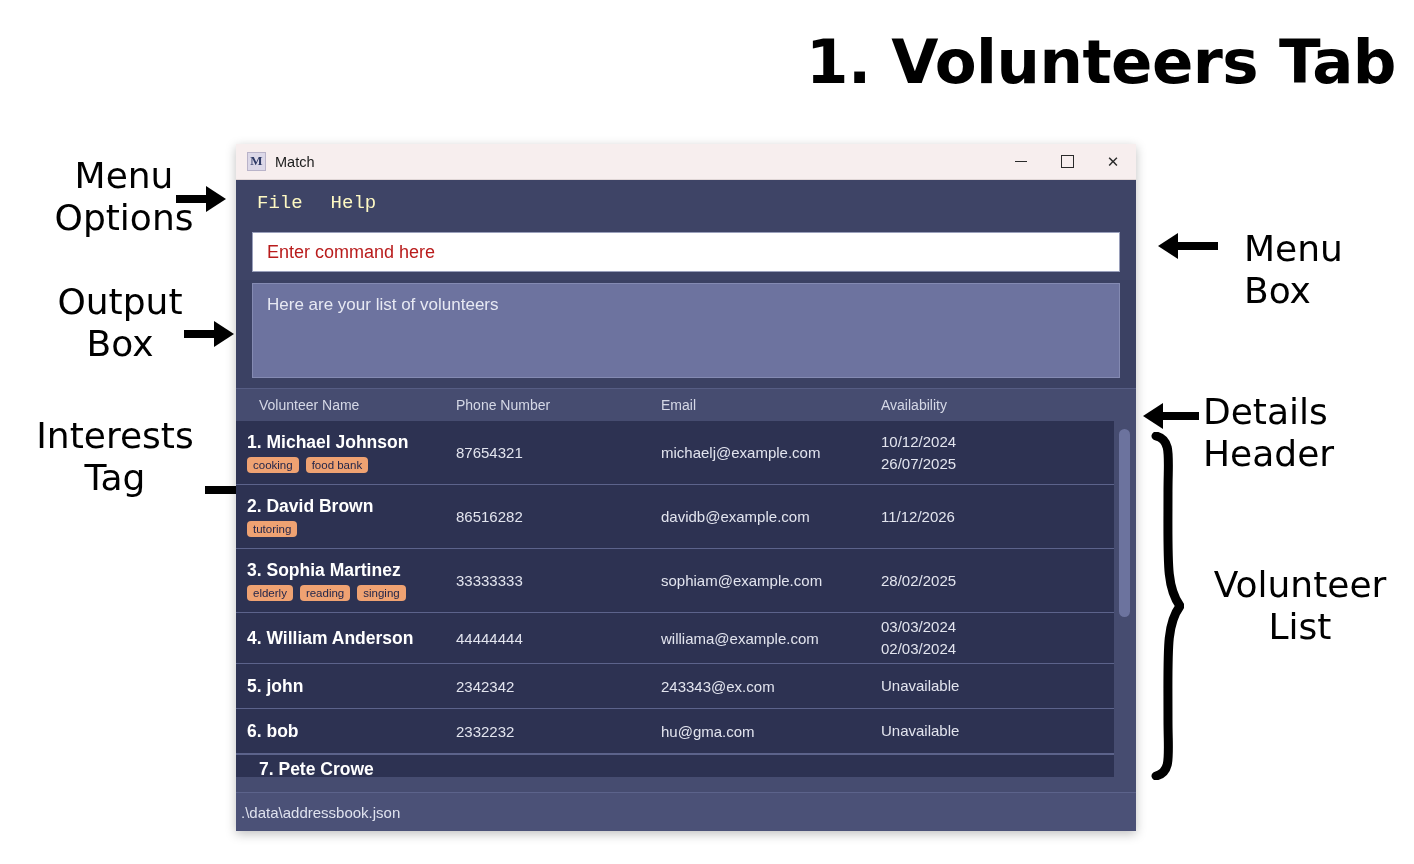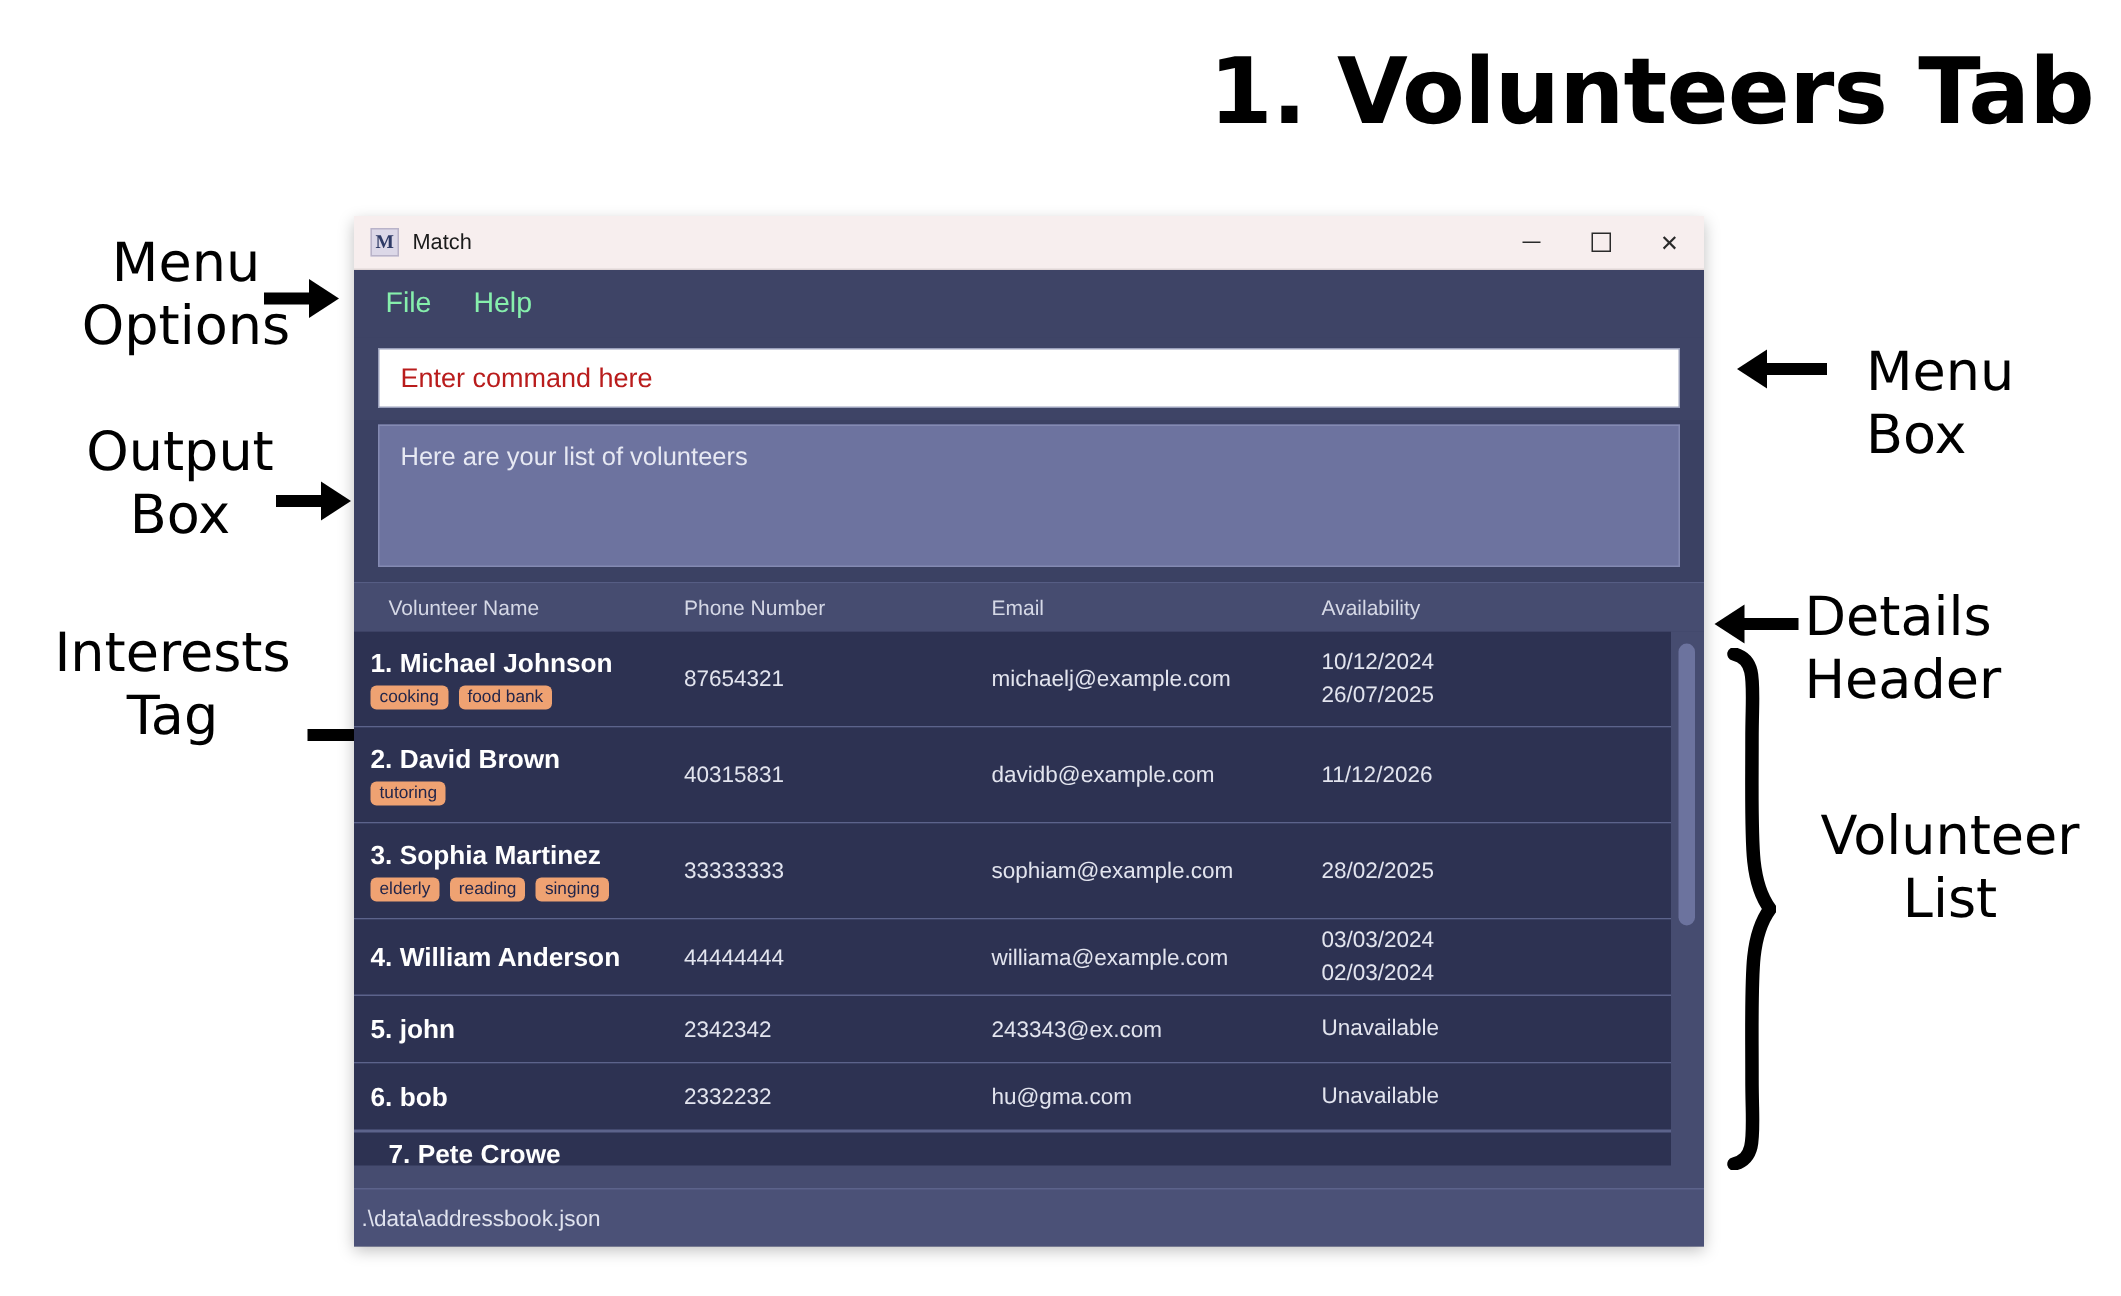--- a/index.html
+++ b/index.html
@@ -34,21 +34,21 @@
     line-height: 1.17;
     text-align: center;
     font-family: "DejaVu Sans", sans-serif;
     white-space: pre-line;
   }
   .anno-menu    { left: 34px;  top: 155px; width: 180px; }
   .anno-output  { left: 30px;  top: 281px; width: 180px; }
   .anno-interest{ left: 20px;  top: 415px; width: 190px; }
   .anno-input   { left: 1244px; top: 228px; text-align: left; }
   .anno-details { left: 1203px; top: 391px; width: 190px; text-align: left;}
-  .anno-vol     { left: 1205px; top: 537px; width: 190px; text-align: center;}
+  .anno-vol     { left: 1205px; top: 564px; width: 190px; text-align: center;}
 
   .arrow {
     position: absolute;
     height: 0;
   }
   .arrow .shaft {
     position: absolute;
     height: 8px;
     background: #000;
     top: -4px;
@@ -147,22 +147,22 @@
     height: 45px;
     background: #3e4466;
     display: flex;
     align-items: center;
     padding-left: 21px;
     flex: none;
     gap: 28px;
   }
   .menu-item {
     font-size: 19px;
-    color: #86efac;
-    font-family: Liberation Sans, sans-serif;
+    color: #fef9c3;
+    font-family: Liberation Mono, monospace;
   }
 
   
   .cmd-wrap {
     padding: 7px 16px 8px 16px;
     background: #3e4466;
     flex: none;
   }
   .cmd-box {
     height: 38px;
@@ -441,21 +441,21 @@
 26/07/2025</div>
       </div>
 
       <div class="row tall">
         <div class="row-name">
           <div class="nm">2. David Brown</div>
           <div class="tags">
             <span class="tag">tutoring</span>
           </div>
         </div>
-        <div class="row-cell c-phone">40315831</div>
+        <div class="row-cell c-phone">86516282</div>
         <div class="row-cell c-email">davidb@example.com</div>
         <div class="row-cell c-avail" style="white-space:pre-line">11/12/2026</div>
       </div>
 
       <div class="row tall">
         <div class="row-name">
           <div class="nm">3. Sophia Martinez</div>
           <div class="tags">
             <span class="tag">elderly</span>
             <span class="tag">reading</span>

